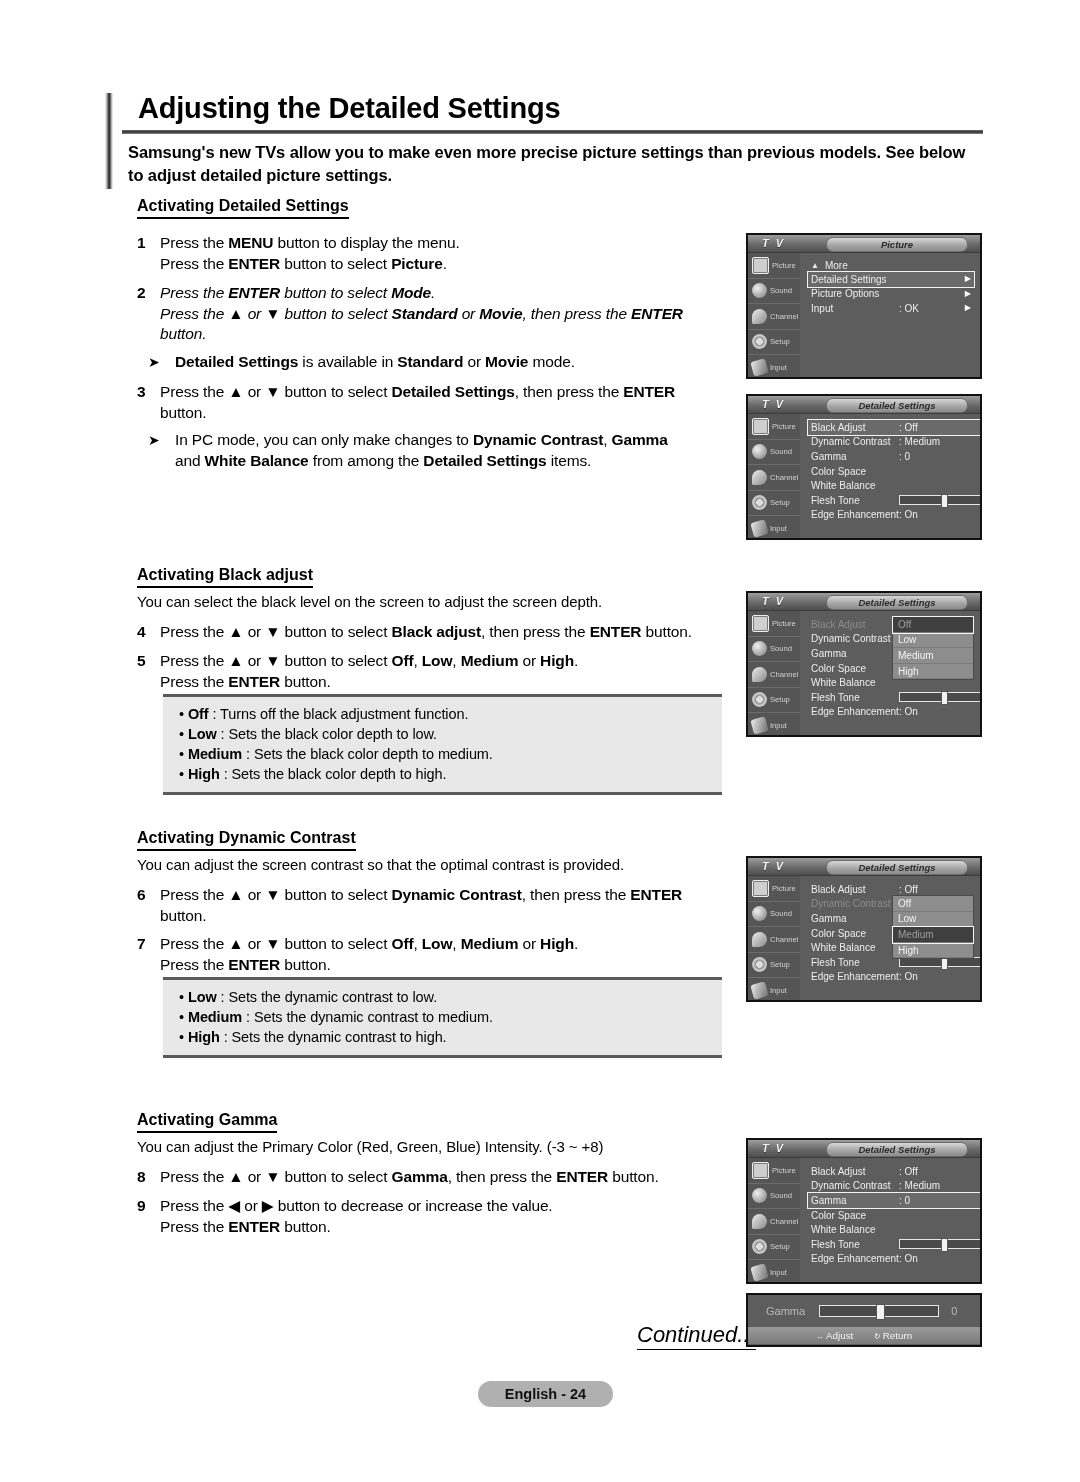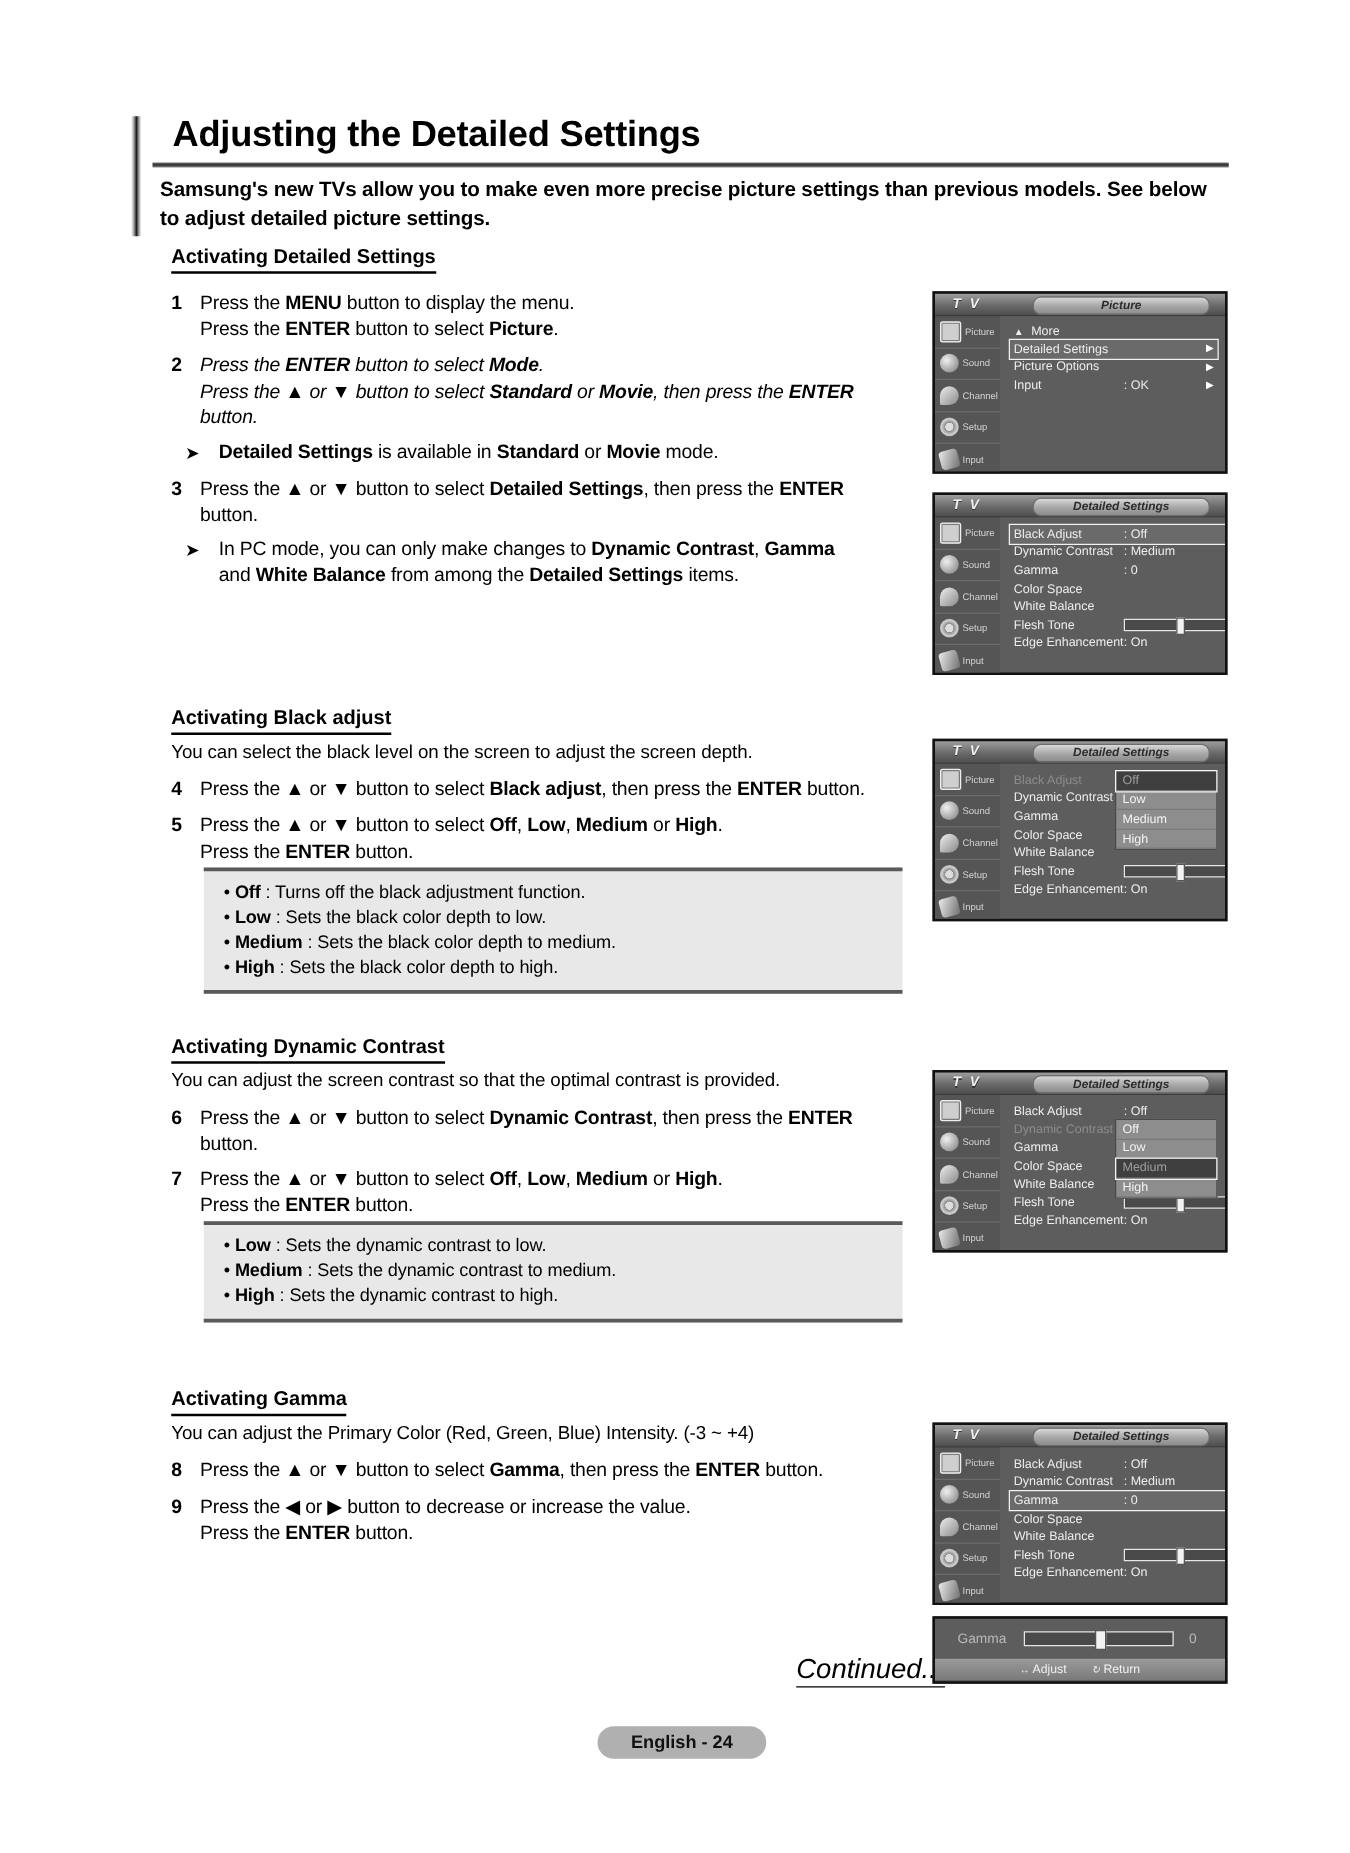--- a/index.html
+++ b/index.html
@@ -188,21 +188,21 @@
     Press the <b>ENTER</b> button.
   </div>
 
   <div class="infobox" style="top:977px;">
     <div>• <b>Low</b> : Sets the dynamic contrast to low.</div>
     <div>• <b>Medium</b> : Sets the dynamic contrast to medium.</div>
     <div>• <b>High</b> : Sets the dynamic contrast to high.</div>
   </div>
 
   <div class="sec-head" style="top:1110px;">Activating Gamma</div>
-  <div class="para" style="left:137px;top:1137px;width:620px;">You can adjust the Primary Color (Red, Green, Blue) Intensity. (-3 ~ +4)</div>
+  <div class="para" style="left:137px;top:1137px;width:620px;">You can adjust the Primary Color (Red, Green, Blue) Intensity. (-3 ~ +8)</div>
 
   <div class="num" style="top:1167px;">8</div>
   <div class="body-txt" style="top:1167px;width:575px;">
     Press the ▲ or ▼ button to select <b>Gamma</b>, then press the <b>ENTER</b> button.
   </div>
 
   <div class="num" style="top:1196px;">9</div>
   <div class="body-txt" style="top:1196px;width:575px;">
     Press the ◀ or ▶ button to decrease or increase the value.<br>
     Press the <b>ENTER</b> button.

